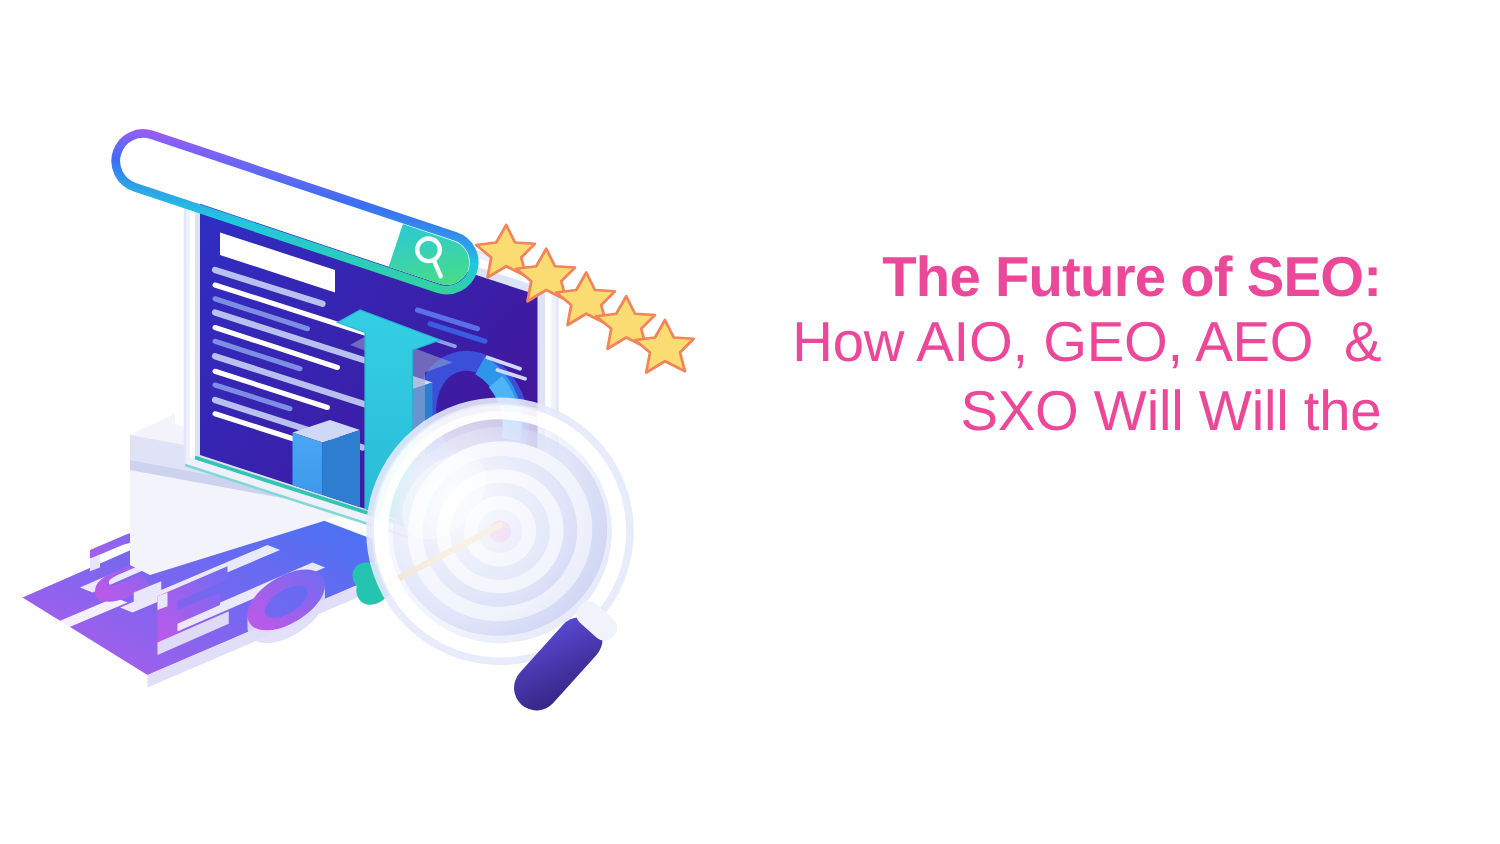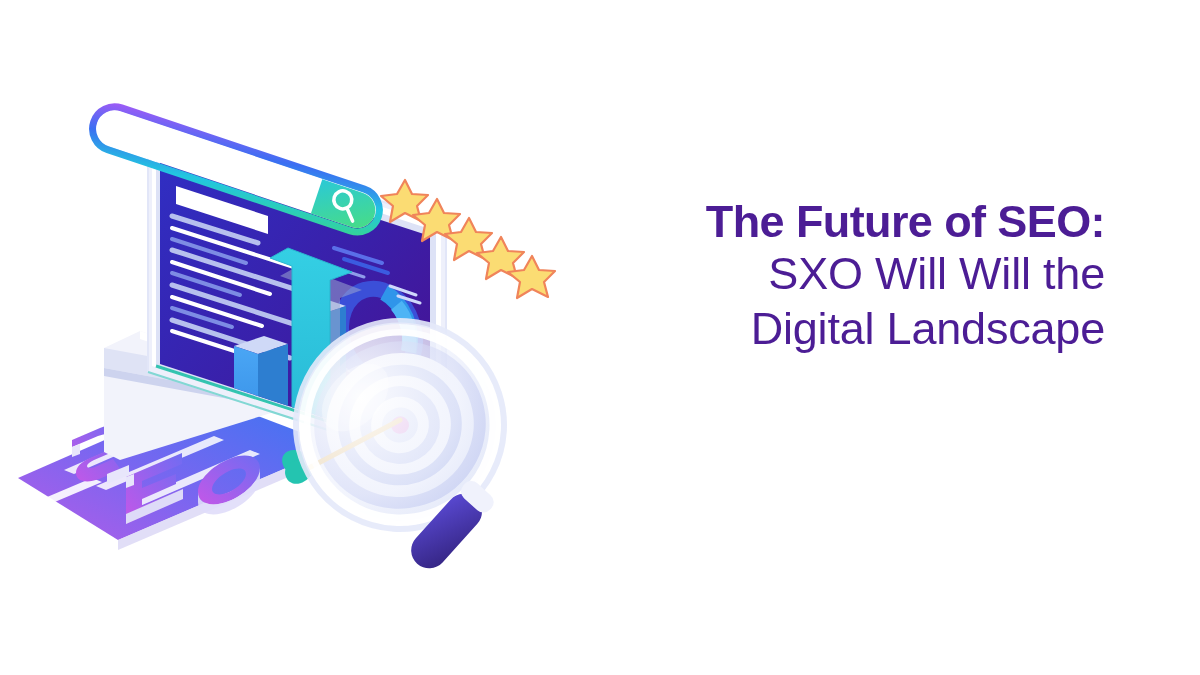--- a/index.html
+++ b/index.html
@@ -36,21 +36,21 @@
   
   #headline {
     position: absolute;
     right: 95px;
     top: 196px;
     width: 560px;
     text-align: right;
   }
   .hl-line {
     display: block;
-    color: #4c1d95;
+    color: #ec4899;
     white-space: pre;
   }
   .hl-line.strong {
     font-weight: 700;
     font-size: 45px;
     line-height: 1.14;
     letter-spacing: -0.6px;
   }
   .hl-line.light {
     font-weight: 400;
@@ -295,17 +295,17 @@
         <g transform="rotate(42 470 505)">
           <rect x="452" y="496" width="36" height="88" rx="18" fill="url(#gHandle)"></rect>
           <rect x="452" y="484" width="36" height="20" rx="9" fill="#f0f2fc"></rect>
         </g>
       </g>
     </svg>
   </div>
 
   <div id="headline">
     <span class="hl-line strong">The Future of SEO:</span>
+    <span class="hl-line light">How AIO, GEO, AEO  &amp;</span>
     <span class="hl-line light">SXO Will Will the</span>
-    <span class="hl-line light">Digital Landscape</span>
   </div>
 
 </div>
 
 </body></html>

